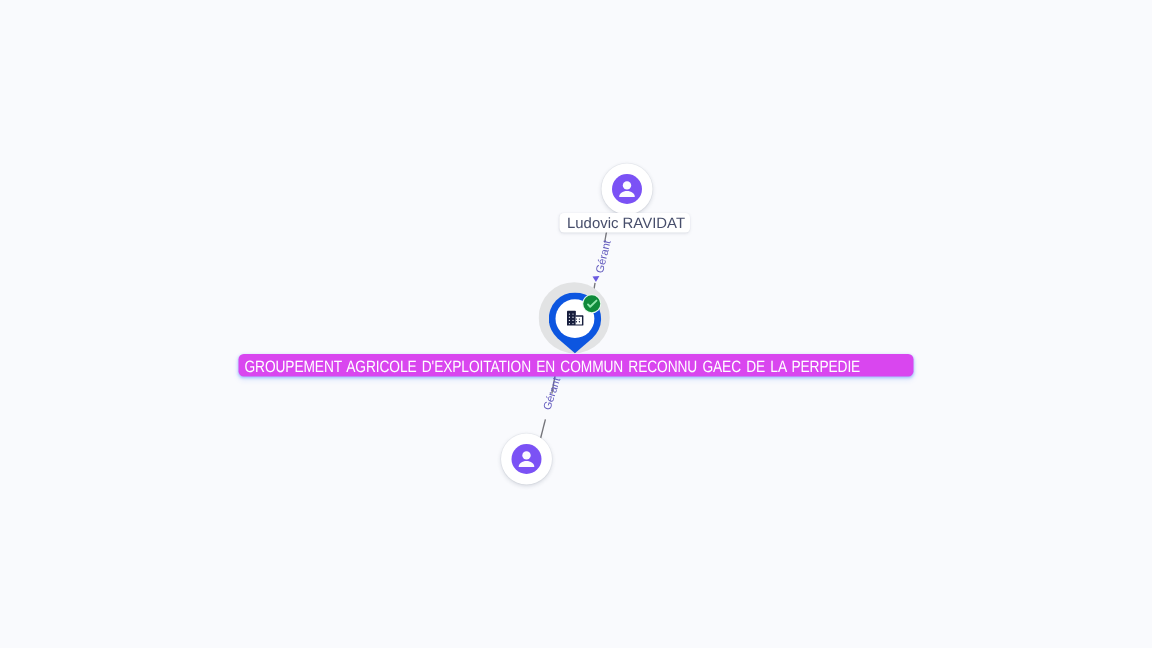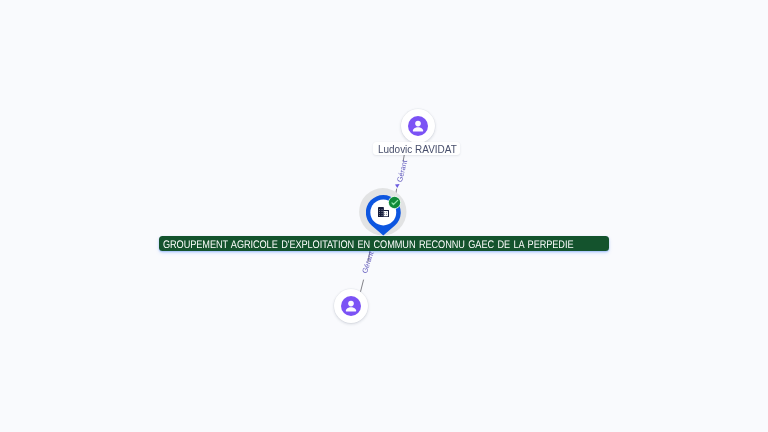--- a/index.html
+++ b/index.html
@@ -19,21 +19,21 @@
   .person .disc{width:20px;height:20px;border-radius:50%;background:#7b52f5;
       display:flex;align-items:center;justify-content:center;}
 
   
   .chip{position:absolute;background:#ffffff;border-radius:3px;
       font-size:10px;line-height:16px;height:13.8px;color:#474e6b;white-space:nowrap;
       overflow:hidden;box-sizing:border-box;
       box-shadow:0 1px 2.2px rgba(60,70,100,.11), 0 0 1px rgba(60,70,100,.07);}
 
   
-  .coLabel{position:absolute;background:#14532d;color:#ffffff;border-radius:3.5px;
+  .coLabel{position:absolute;background:#d946ef;color:#ffffff;border-radius:3.5px;
       font-size:11px;line-height:18px;height:14.6px;white-space:nowrap;overflow:hidden;
       letter-spacing:-0.08px;word-spacing:1.2px;width:450.5px;box-sizing:border-box;padding-left:4.2px;
       box-shadow:0 1px 2px rgba(11,92,251,.30), 0 2px 4px rgba(11,92,251,.12);
       text-rendering:geometricPrecision;}
 
   .chipTxt{display:inline-block;transform-origin:0 50%;}
   .coTxt{display:inline-block;transform:scaleX(0.8335);transform-origin:0 50%;}
   .edgeLabel{position:absolute;color:#6159bd;font-size:7.3px;line-height:7.3px;
       white-space:nowrap;transform-origin:0 0;}
 </style>

